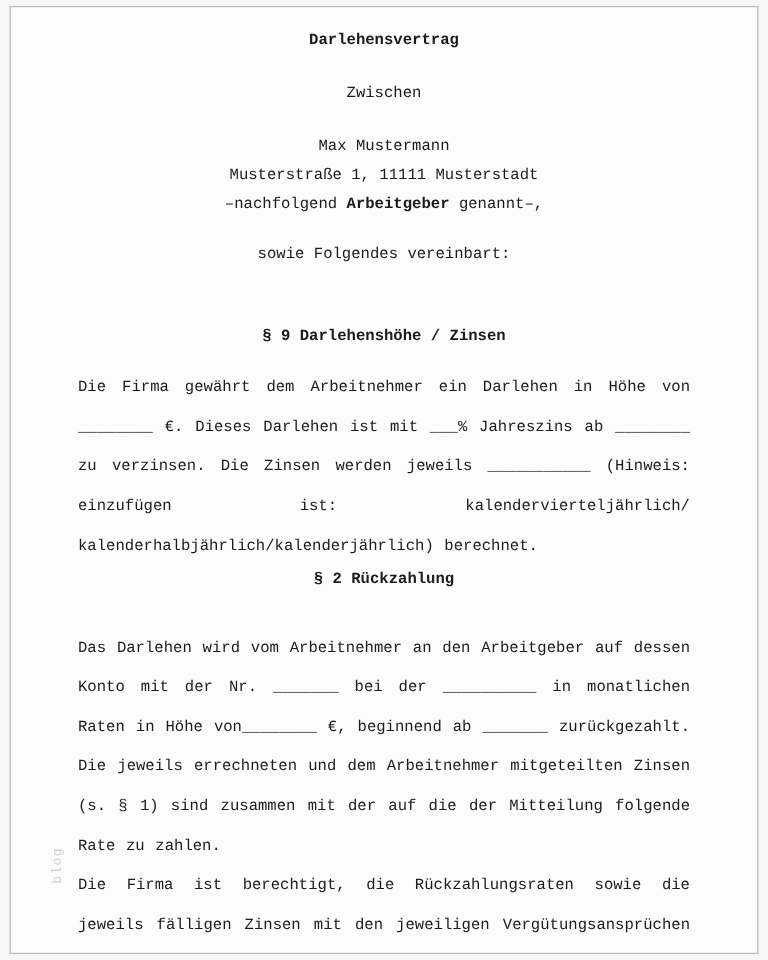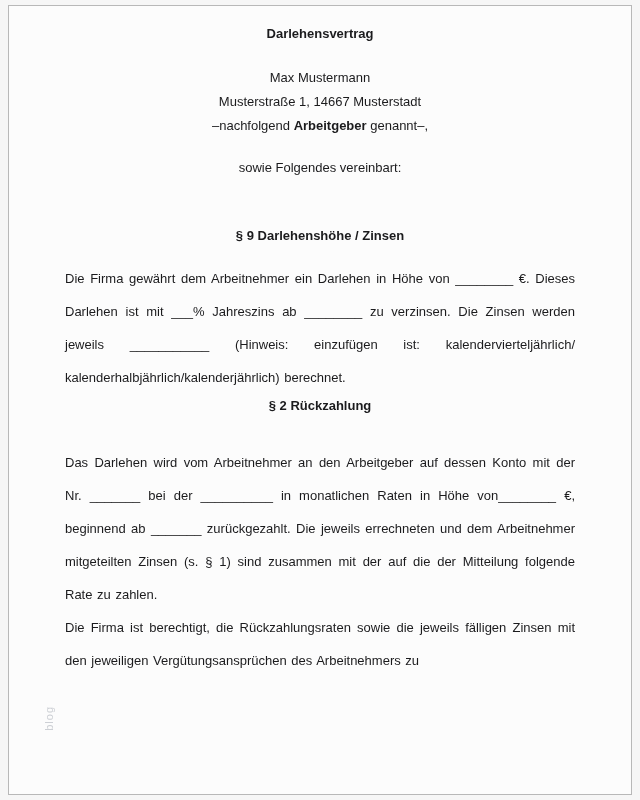--- a/index.html
+++ b/index.html
@@ -12,21 +12,21 @@
   }
   .doc-page {
     position: relative;
     box-sizing: border-box;
     margin: 5px 8px;
     height: 790px;
     background: #fcfcfc;
     border: 1px solid #b8b8b8;
     padding: 16px 56px 0 56px;
     overflow: hidden;
-    font-family: Liberation Sans, sans-serif;
+    font-family: Liberation Mono, monospace;
     font-size: 13px;
     color: #1b1b1d;
   }
   .center-line {
     text-align: center;
     line-height: 24px;
   }
   .bold { font-weight: bold; }
   .mb20 { margin-bottom: 20px; }
   .mb18 { margin-bottom: 18px; }
@@ -56,24 +56,25 @@
     pointer-events: none;
   }
 </style>
 </head>
 <body>
 
 <div class="doc-page">
 
   <div class="center-line bold mb20">Darlehensvertrag</div>
 
+  <div class="center-line mb20">Zwischen</div>
 
   <div class="mb18">
     <div class="center-line">Max Mustermann</div>
-    <div class="center-line">Musterstraße 1, 14667 Musterstadt</div>
+    <div class="center-line">Musterstraße 1, 11111 Musterstadt</div>
     <div class="center-line"><span>–nachfolgend </span><span class="bold">Arbeitgeber</span><span> genannt–,</span></div>
   </div>
 
 
 
   <div class="center-line mb44">sowie Folgendes vereinbart:</div>
 
   <div class="section-heading mb14">§ 9 Darlehenshöhe / Zinsen</div>
 
   <p class="body-para mb16">Die Firma gewährt dem Arbeitnehmer ein Darlehen in Höhe von ________ €. Dieses Darlehen ist mit ___% Jahreszins ab ________ zu verzinsen. Die Zinsen werden jeweils ___________ (Hinweis: einzufügen ist: kalendervierteljährlich/ kalenderhalbjährlich/kalenderjährlich) berechnet.</p>

